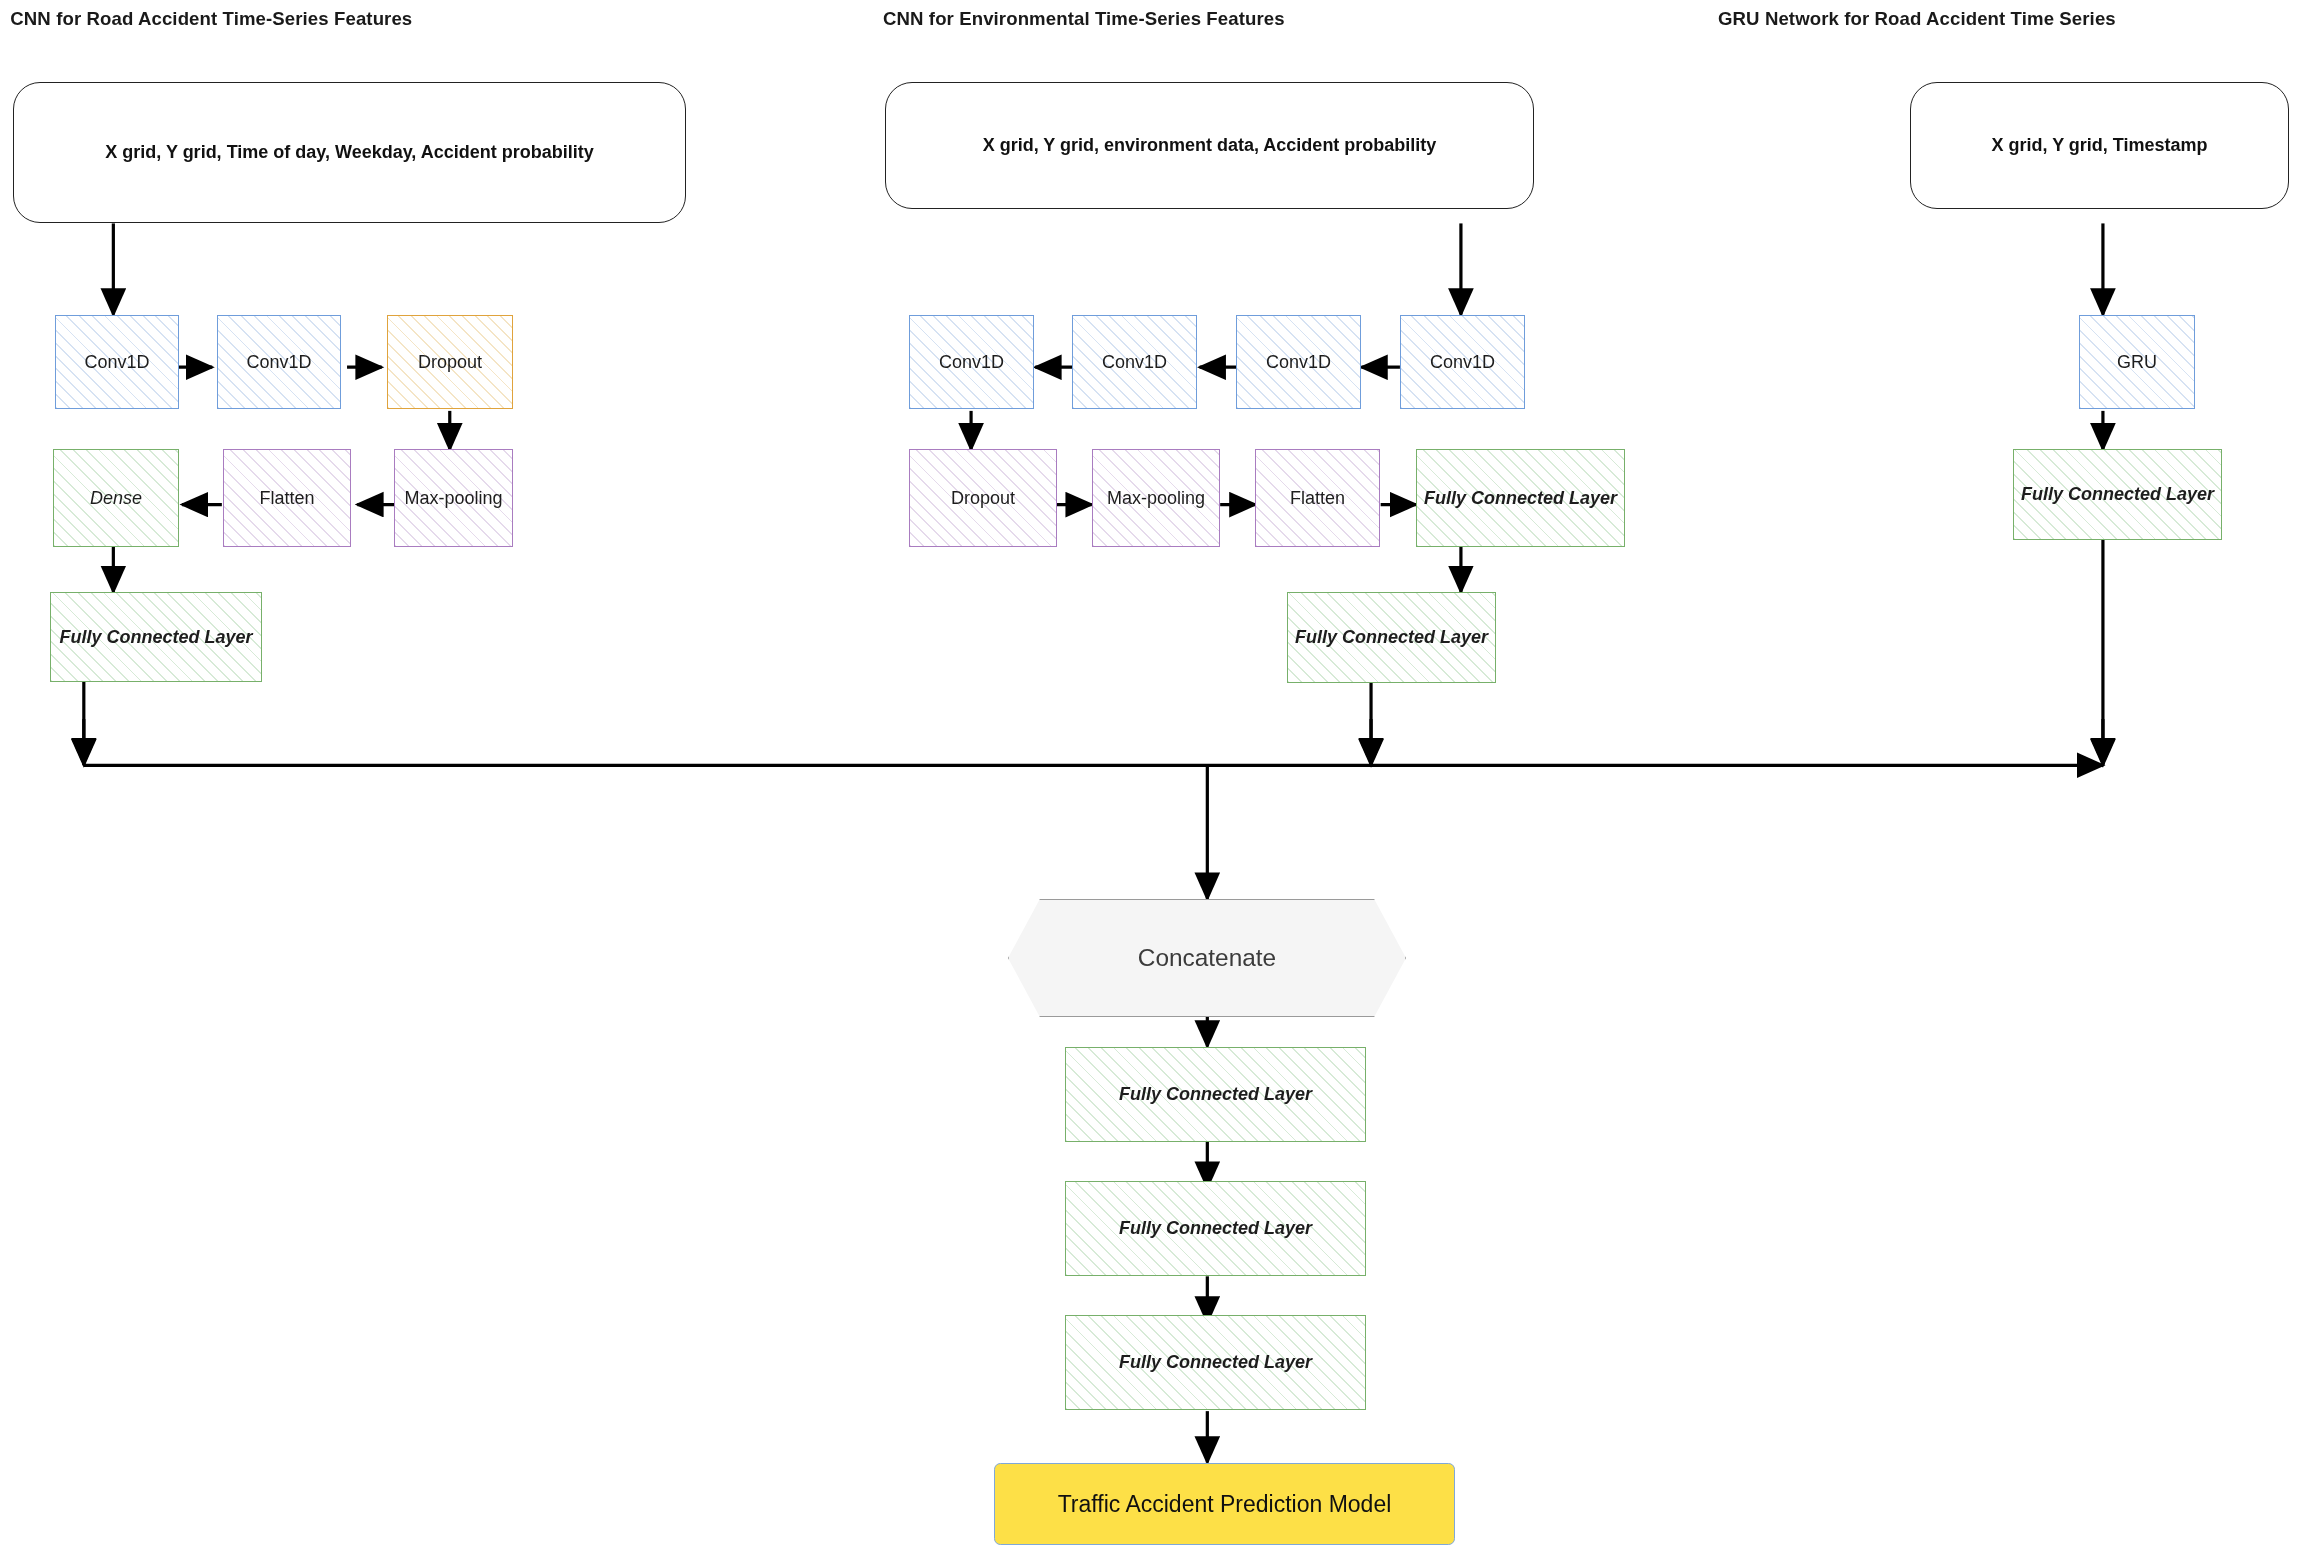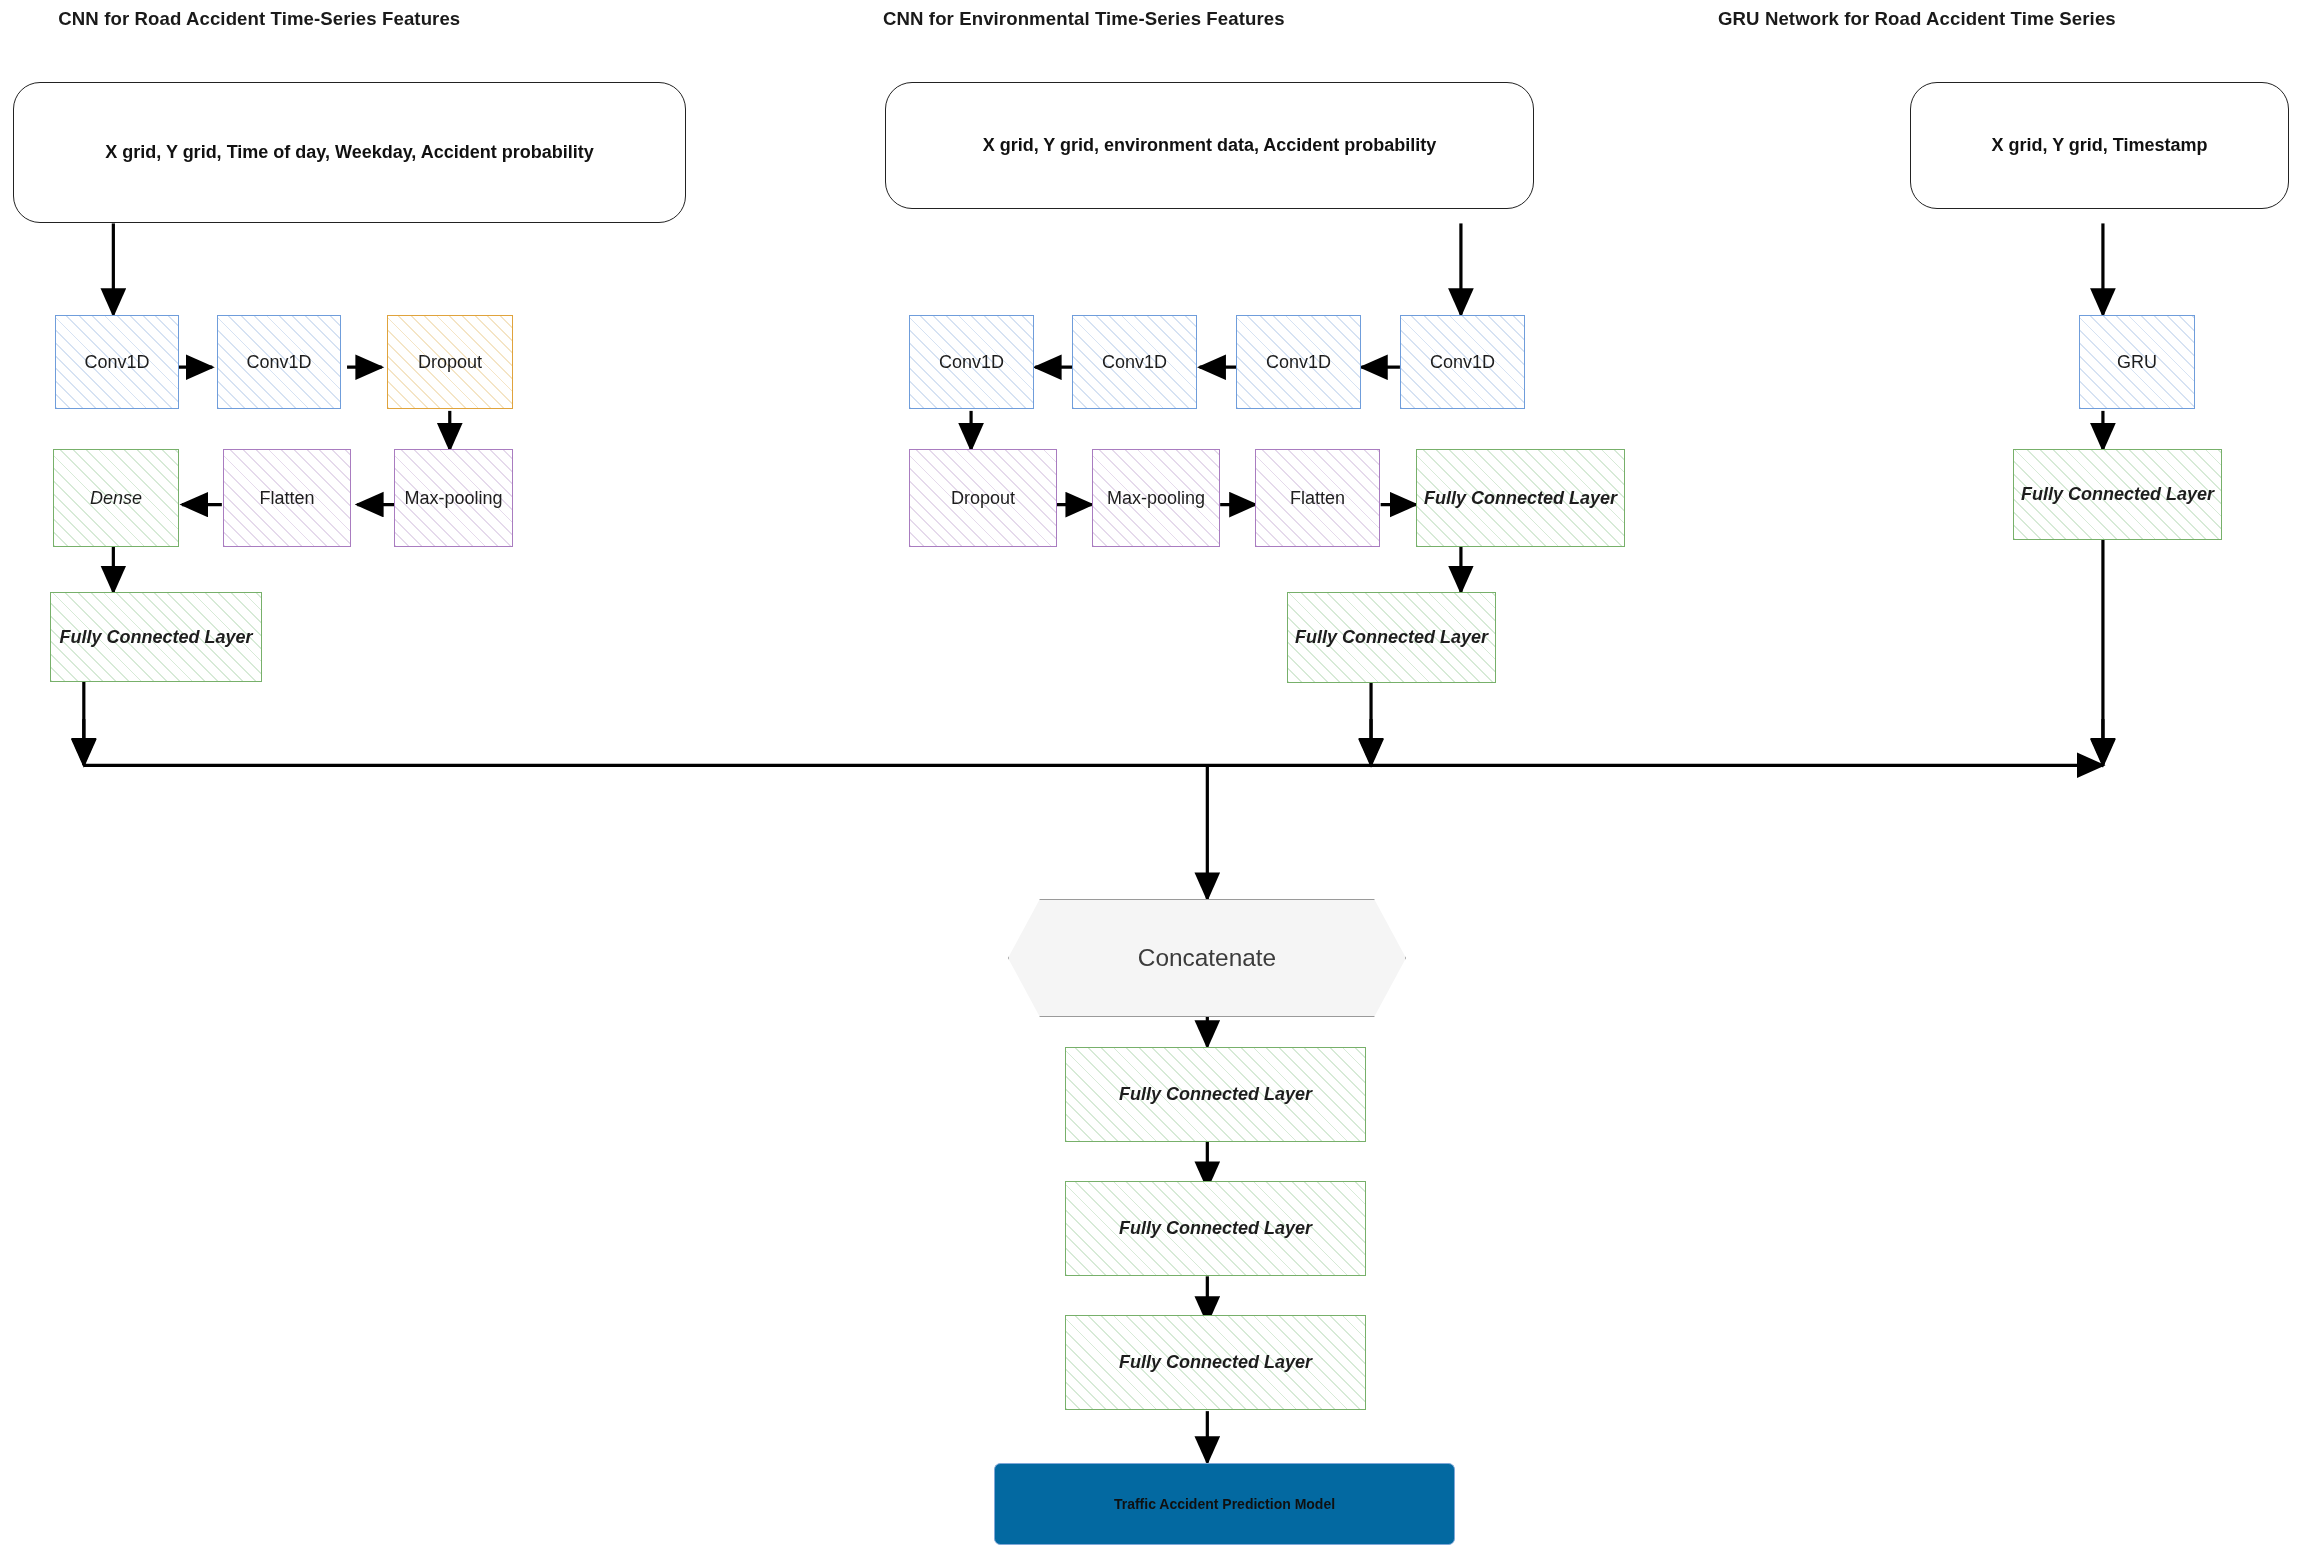--- a/index.html
+++ b/index.html
@@ -81,25 +81,25 @@
   .layer-label.bold { font-weight: bold; }
 
   .concat {
     background: #f5f5f5;
     border: 1.9px solid #9a9a9a;
     font-size: 24.4px;
     color: #3b3b3b;
     clip-path: polygon(8% 0%, 92% 0%, 100% 50%, 92% 100%, 8% 100%, 0% 50%);
   }
   .final {
-    background: #0369a1;
+    background: #fde047;
     border: 1.9px solid #7fa8d8;
     border-radius: 6.4px;
-    font-size: 14px;
-    font-weight: bold;
+    font-size: 23px;
+    font-weight: normal;
     color: #101010;
   }
   svg.arrows {
     position: absolute;
     left: 0; top: 0;
     width: 2319px;
     height: 1562px;
     pointer-events: none;
   }
 </style>
@@ -149,21 +149,21 @@
 
       <path d="M1880,1192 L1880,1400"></path>
 
       <path d="M1880,1558 L1880,1630"></path>
       <path d="M1880,1778 L1880,1850"></path>
       <path d="M1880,1988 L1880,2060"></path>
       <path d="M1880,2198 L1880,2278"></path>
     </g>
   </svg>
 
-  <div class="col-title" style="left:10.3px; top:7.7px;margin-left:48px;">CNN for Road Accident Time-Series Features</div>
+  <div class="col-title" style="left:10.3px; top:7.7px;">CNN for Road Accident Time-Series Features</div>
   <div class="col-title" style="left:883px; top:7.7px;">CNN for Environmental Time-Series Features</div>
   <div class="col-title" style="left:1718px; top:7.7px;">GRU Network for Road Accident Time Series</div>
 
   <div class="node input-box b-dark" style="left:13px; top:82px; width:673px; height:141px;">X grid, Y grid, Time of day, Weekday, Accident probability</div>
   <div class="node input-box b-dark" style="left:885px; top:82px; width:649px; height:127px;">X grid, Y grid, environment data, Accident probability</div>
   <div class="node input-box b-dark" style="left:1910px; top:82px; width:379px; height:127px;">X grid, Y grid, Timestamp</div>
 
   <div class="node layer-label hatch-blue b-blue" style="left:55px; top:315px; width:124px; height:94px;">Conv1D</div>
   <div class="node layer-label hatch-blue b-blue" style="left:217px; top:315px; width:124px; height:94px;">Conv1D</div>
   <div class="node layer-label hatch-orange b-orange" style="left:387px; top:315px; width:126px; height:94px;">Dropout</div>

